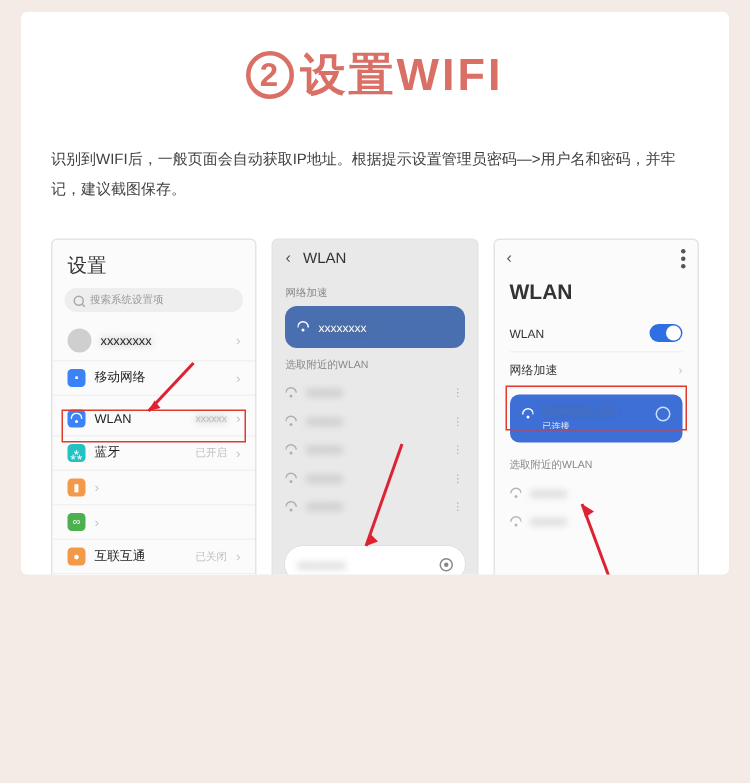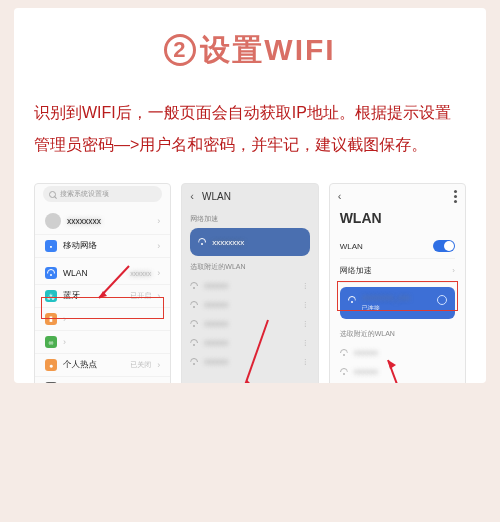--- a/index.html
+++ b/index.html
@@ -30,22 +30,22 @@
     display: inline-block;
     width: 32px; height: 32px;
     border: 3px solid #d96f65;
     border-radius: 50%;
     line-height: 26px;
     font-size: 22px;
     vertical-align: 3px;
     margin-right: 4px;
   }
   .desc {
-    color: #b91c1c;
-    font-size: 16px;
+    color: #404040;
+    font-size: 10px;
     line-height: 2.0;
     margin-bottom: 22px;
   }
   .shots {
     display: flex;
     gap: 10px;
     justify-content: space-between;
     font-size: 8px;
     color: #333;
   }
@@ -141,20 +141,21 @@
 <div class="card">
   <div class="title">
     <span class="num">2</span><span>设置WIFI</span>
   </div>
 
   <div class="desc">识别到WIFI后，一般页面会自动获取IP地址。根据提示设置管理员密码—&gt;用户名和密码，并牢记，建议截图保存。</div>
 
   <div class="shots">
 
     <div class="phone">
+      <div class="s1-head">设置</div>
       <div class="s1-search">
         <span class="mag"></span>
         <span>搜索系统设置项</span>
       </div>
       <div class="s1-row">
         <span class="ico gray"></span>
         <span class="lbl blur">xxxxxxxx</span>
         <span class="chev">›</span>
       </div>
       <div class="s1-row">
@@ -180,21 +181,21 @@
       <div class="s1-row">
         <span class="ico orange">▮</span>
         <span class="chev">›</span>
       </div>
       <div class="s1-row">
         <span class="ico green">∞</span>
         <span class="chev">›</span>
       </div>
       <div class="s1-row">
         <span class="ico orange">●</span>
-        <span class="lbl">个人热点</span>
+        <span class="lbl">互联互通</span>
         <span class="sub">已关闭</span>
         <span class="chev">›</span>
       </div>
       <div class="s1-row">
         <span class="ico dark">⋯</span>
         <span class="lbl">更多连接</span>
         <span class="chev">›</span>
       </div>
       <div class="red-box1"></div>
       <svg class="arrow1" viewBox="0 0 44 44">

